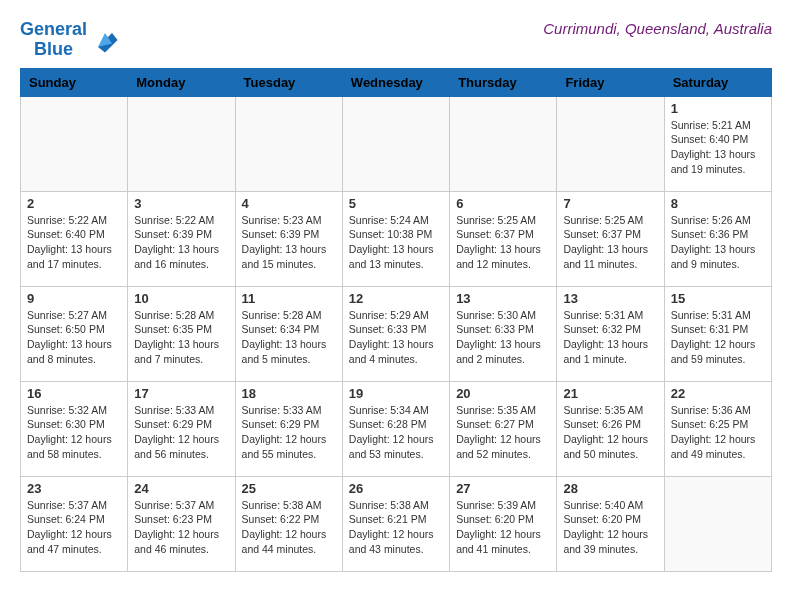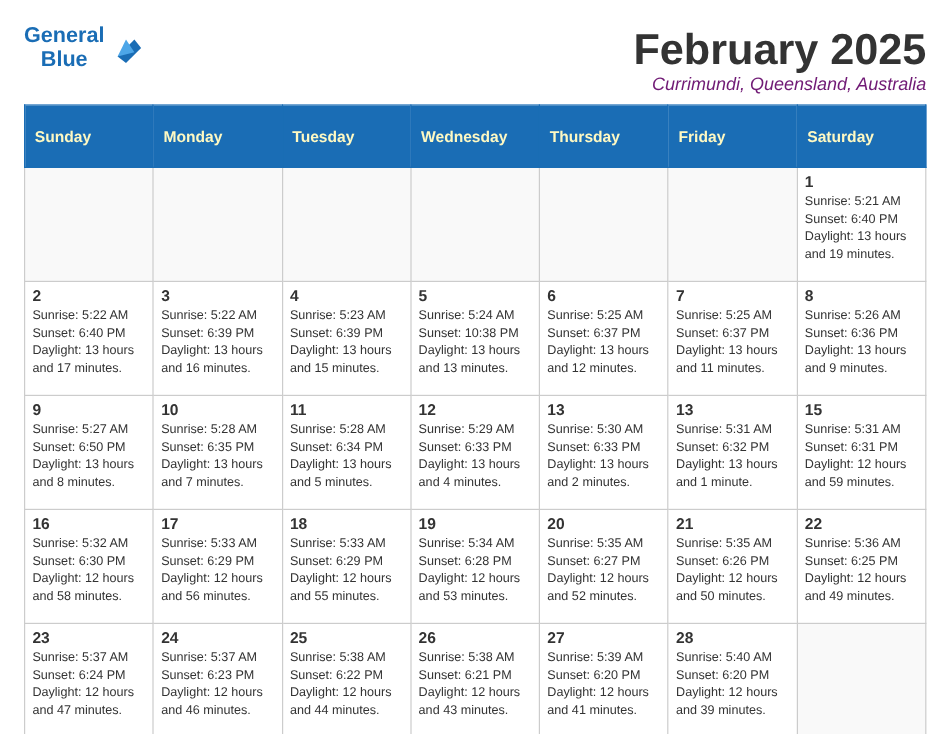--- a/index.html
+++ b/index.html
@@ -48,22 +48,22 @@
       color: #701a75;
       font-style: italic;
     }
     .calendar {
       width: 100%;
       border-collapse: collapse;
       border: 1px solid #ccc;
     }
     .calendar th {
       background-color: #1a6db5;
-      color: #fef9c3;
-      padding: 18px 8px;
+      color: #000000;
+      padding: 6px 8px;
       font-size: 13px;
       font-weight: bold;
       text-align: left;
       border: 1px solid #1a6db5;
     }
     .calendar td {
       vertical-align: top;
       border: 1px solid #ccc;
       padding: 4px 6px;
       width: 107px;
@@ -100,21 +100,20 @@
       <div class="logo-text">
         <span style="color:#1a6db5;">Blue</span>
       </div>
     </div>
     <svg class="logo-icon" viewBox="0 0 40 40">
       <polygon points="10,30 30,10 38,20 20,38" fill="#1a6db5"></polygon>
       <polygon points="10,30 20,10 30,25" fill="#4da6e8"></polygon>
     </svg>
   </div>
   <div class="title-block">
-    <div class="month-title">February 2025</div>
     <div class="location">Currimundi, Queensland, Australia</div>
   </div>
 </div>
 
 <table class="calendar">
   <thead>
     <tr>
     <th>Sunday</th>
         <th>Monday</th>
         <th>Tuesday</th>

